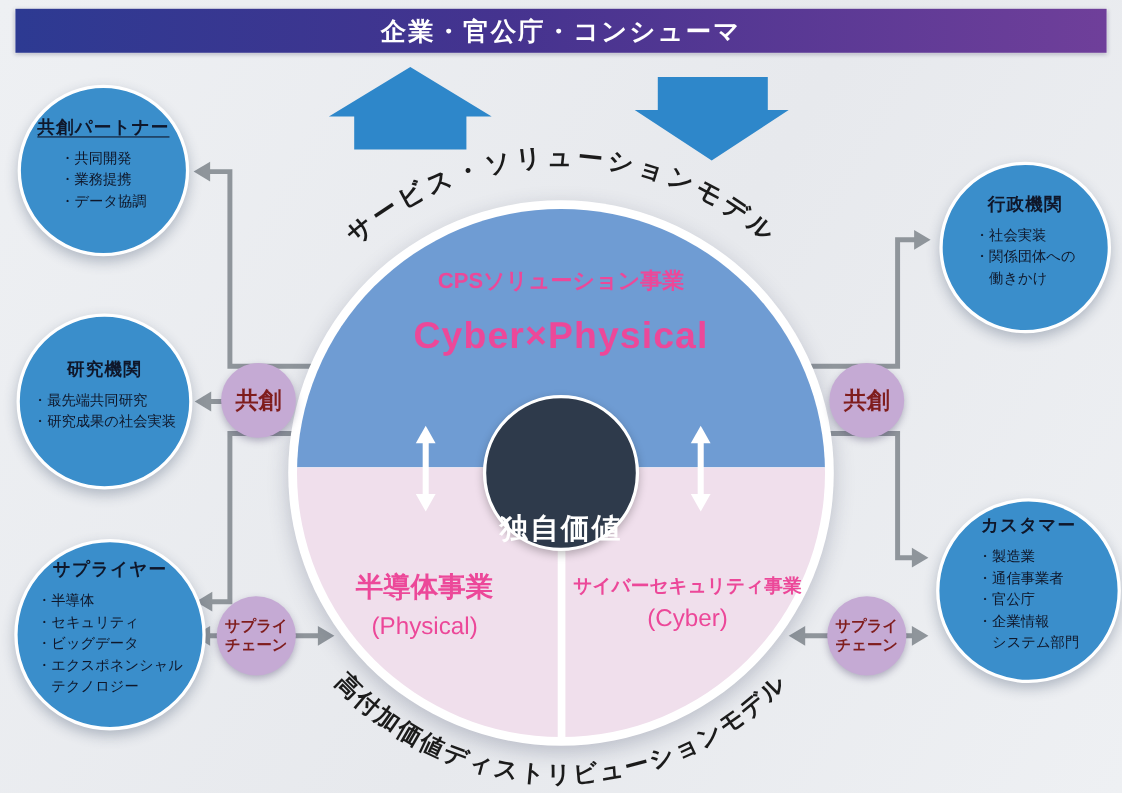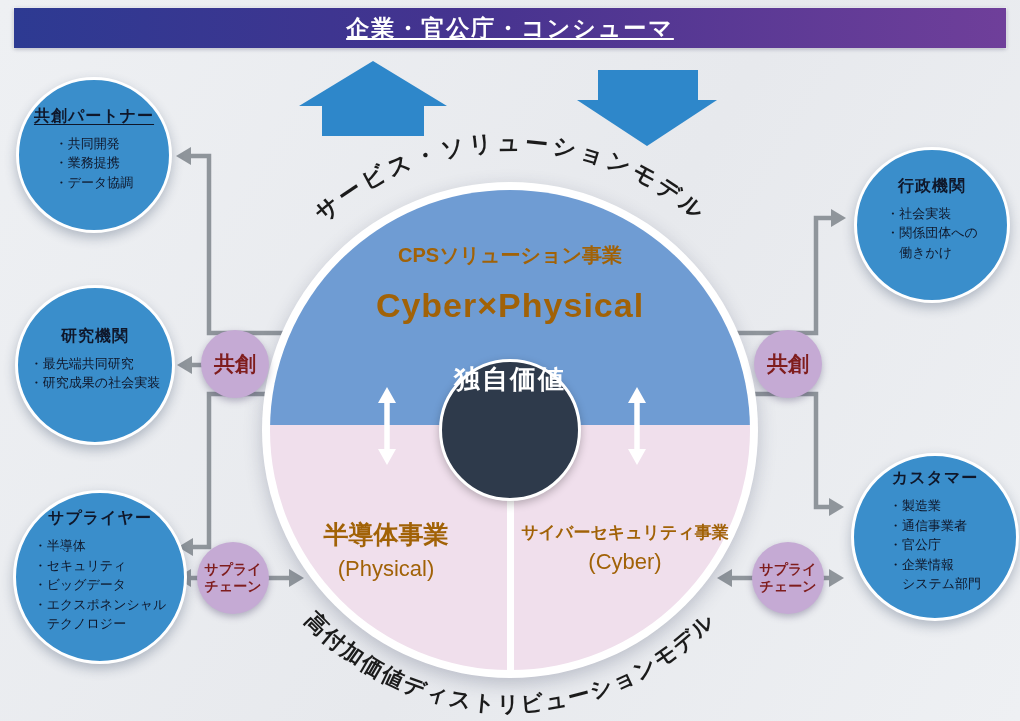--- a/index.html
+++ b/index.html
@@ -8,48 +8,47 @@
     background:linear-gradient(120deg,#eef0f3 0%,#e7e9ed 55%,#eef0f3 100%);
     font-family:"Liberation Sans","DejaVu Sans",sans-serif;
   }
   
   .banner{
     position:absolute; left:14px; top:8px; width:992px; height:40px; z-index:2;
     background:linear-gradient(90deg,#2d3a92 0%,#45338f 45%,#6f3f9a 100%);
     display:flex; align-items:center; justify-content:center;
     color:#fff; font-size:23px; font-weight:700; letter-spacing:2px;
     box-shadow:0 1px 4px rgba(20,20,60,.3), 0 0 0 1px rgba(255,255,255,.5);
-    text-decoration:underline;
   }
   
   .layer{position:absolute; left:0; top:0; pointer-events:none;}
   .connector-layer{z-index:1;}
   .overlay-layer{z-index:3;}
   
   .big-circle{
     position:absolute; left:262px; top:182px; width:496px; height:496px; z-index:2;
     border-radius:50%; background:#fff;
     box-shadow:0 6px 18px rgba(50,60,90,.25);
   }
   .big-inner{position:absolute; inset:8px; border-radius:50%; overflow:hidden; background:#fff;}
   .half-top{height:49%; background:#6f9cd3;}
   .half-bottom{height:51%; display:flex; gap:7px; background:#fff;}
   .quad{flex:1; background:#f0dfec;}
-  .hub-label{position:absolute; color:#a16207;}
+  .hub-label{position:absolute; color:#ec4899;}
   .cps-sub{left:0; right:0; top:60px; text-align:center; font-size:20px; font-weight:600;}
   .cyber-title{left:0; right:0; top:84px; text-align:center; font-size:34px; font-weight:700; letter-spacing:1px;margin-top:20px;}
   .semi-block{left:18px; top:336px; width:212px; text-align:center;}
   .sec-block{left:250px; top:340px; width:226px; text-align:center;}
   .biz-title{font-size:25px; font-weight:700; line-height:1.3;}
   .sec-block .biz-title{font-size:17px;}
   .biz-sub{font-size:22px; font-weight:500; margin-top:5px;}
   .core{
     position:absolute; left:177px; top:177px; width:142px; height:142px;
     background:#2e3a4b; border:3px solid #fff; border-radius:50%;
-    display:flex; align-items:flex-start; justify-content:center;
+    display:flex; align-items:flex-end; justify-content:center;
     color:#fff; font-size:26px; font-weight:700; letter-spacing:2px;
     box-shadow:0 3px 8px rgba(0,0,0,.25); box-sizing:border-box;
   }
   
   .pc{
     position:absolute; z-index:4; border-radius:50%;
     background:#3a8ecb; border:3px solid #fff; box-sizing:border-box;
     box-shadow:0 5px 12px rgba(40,60,90,.3);
     color:#0f172a; display:flex; flex-direction:column;
     align-items:center; justify-content:center; padding-bottom:12px;

